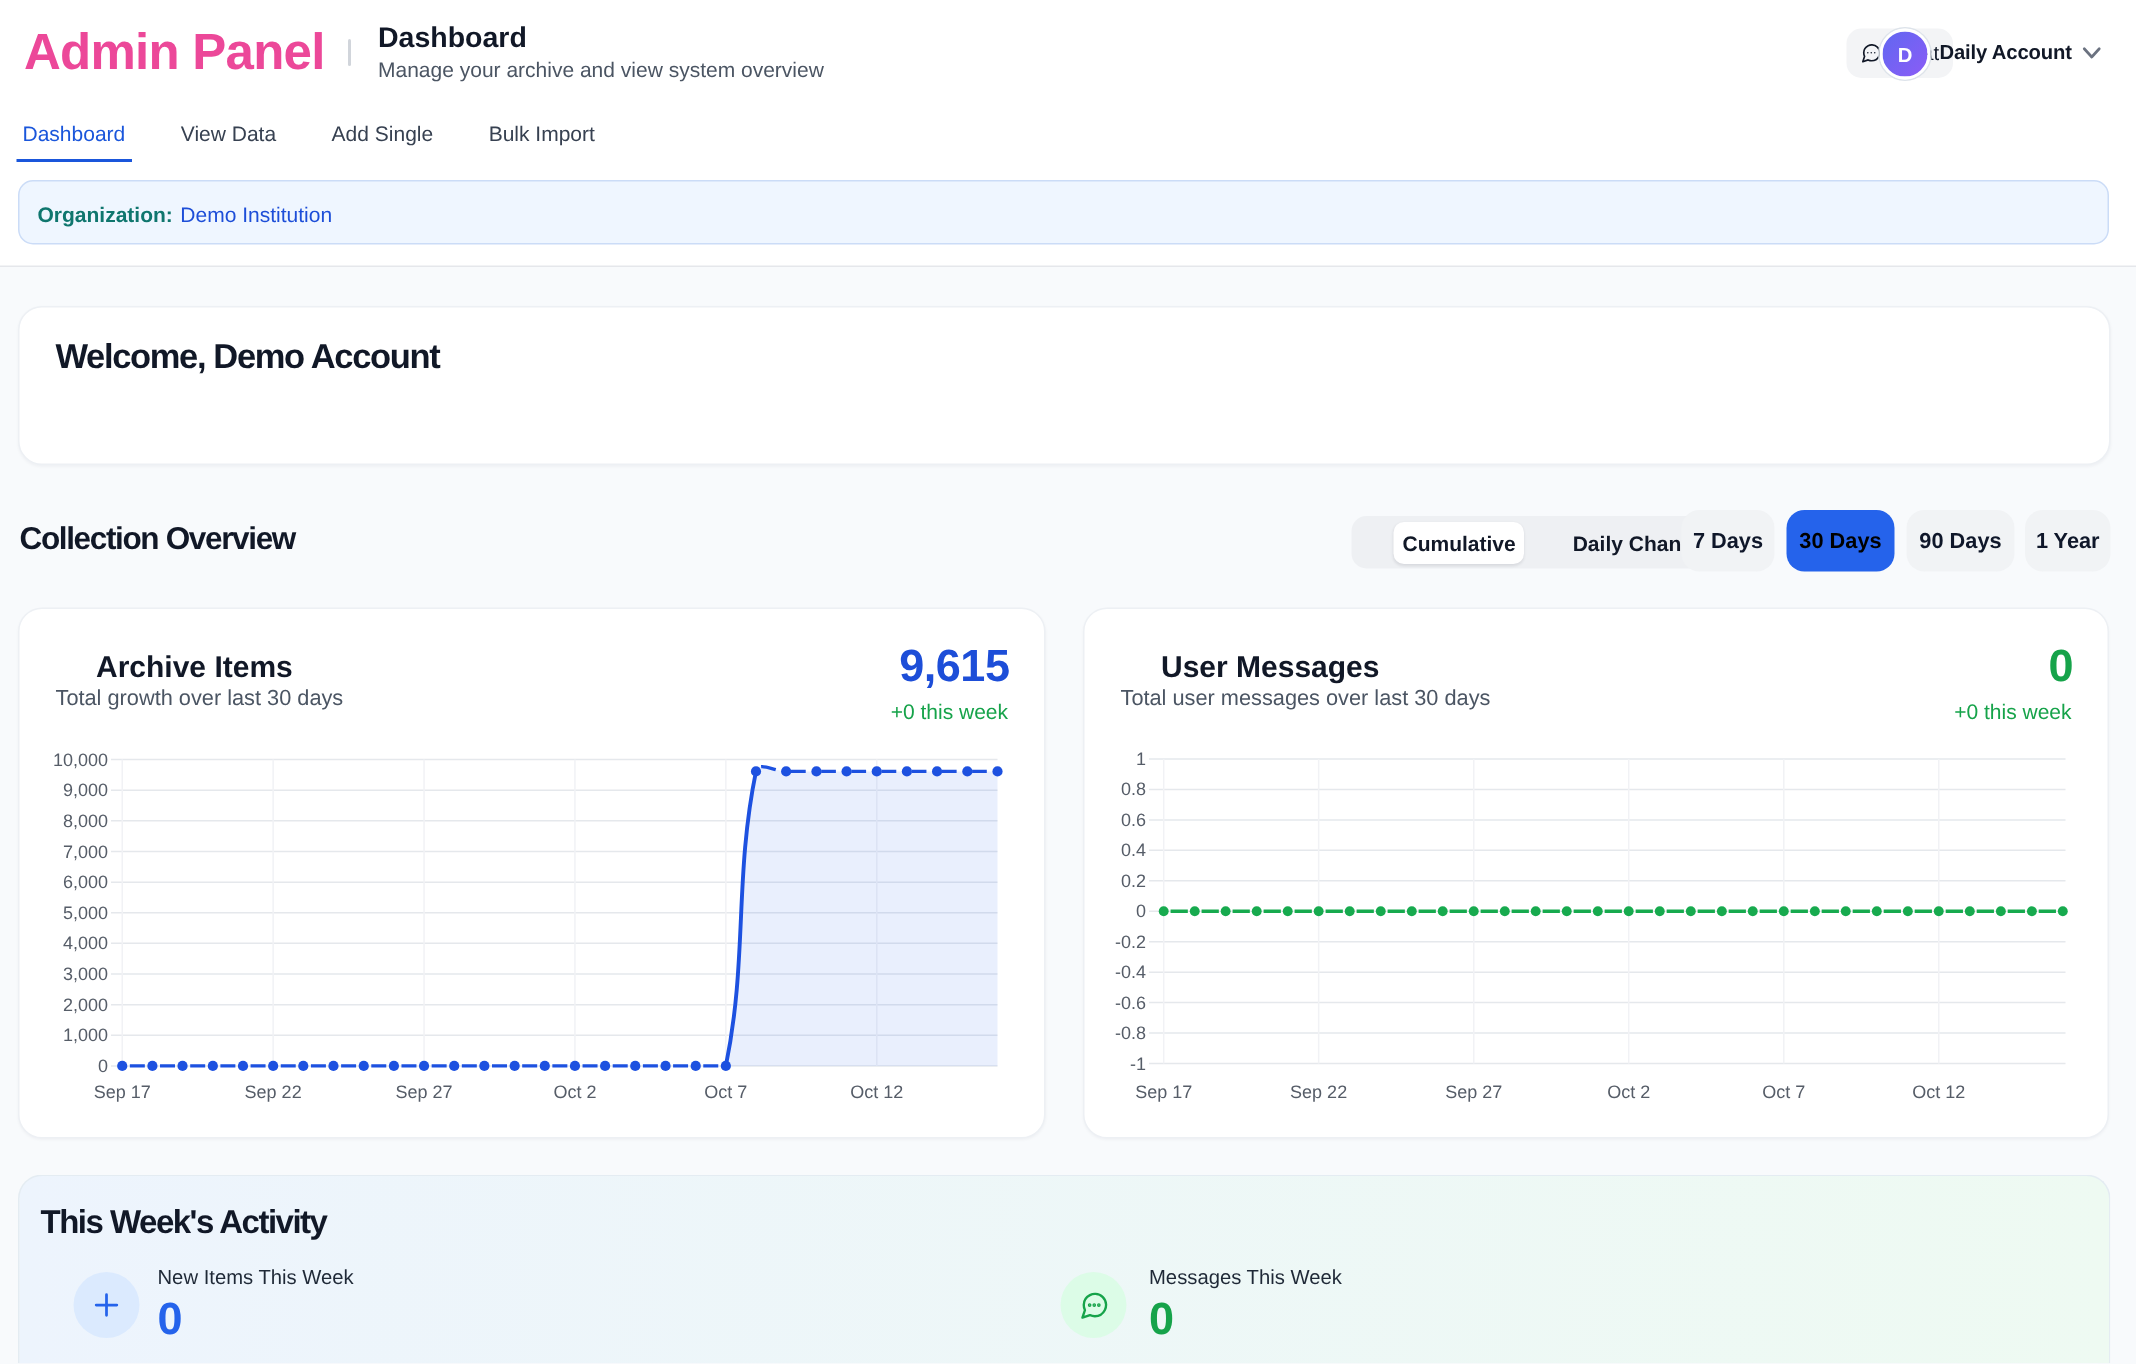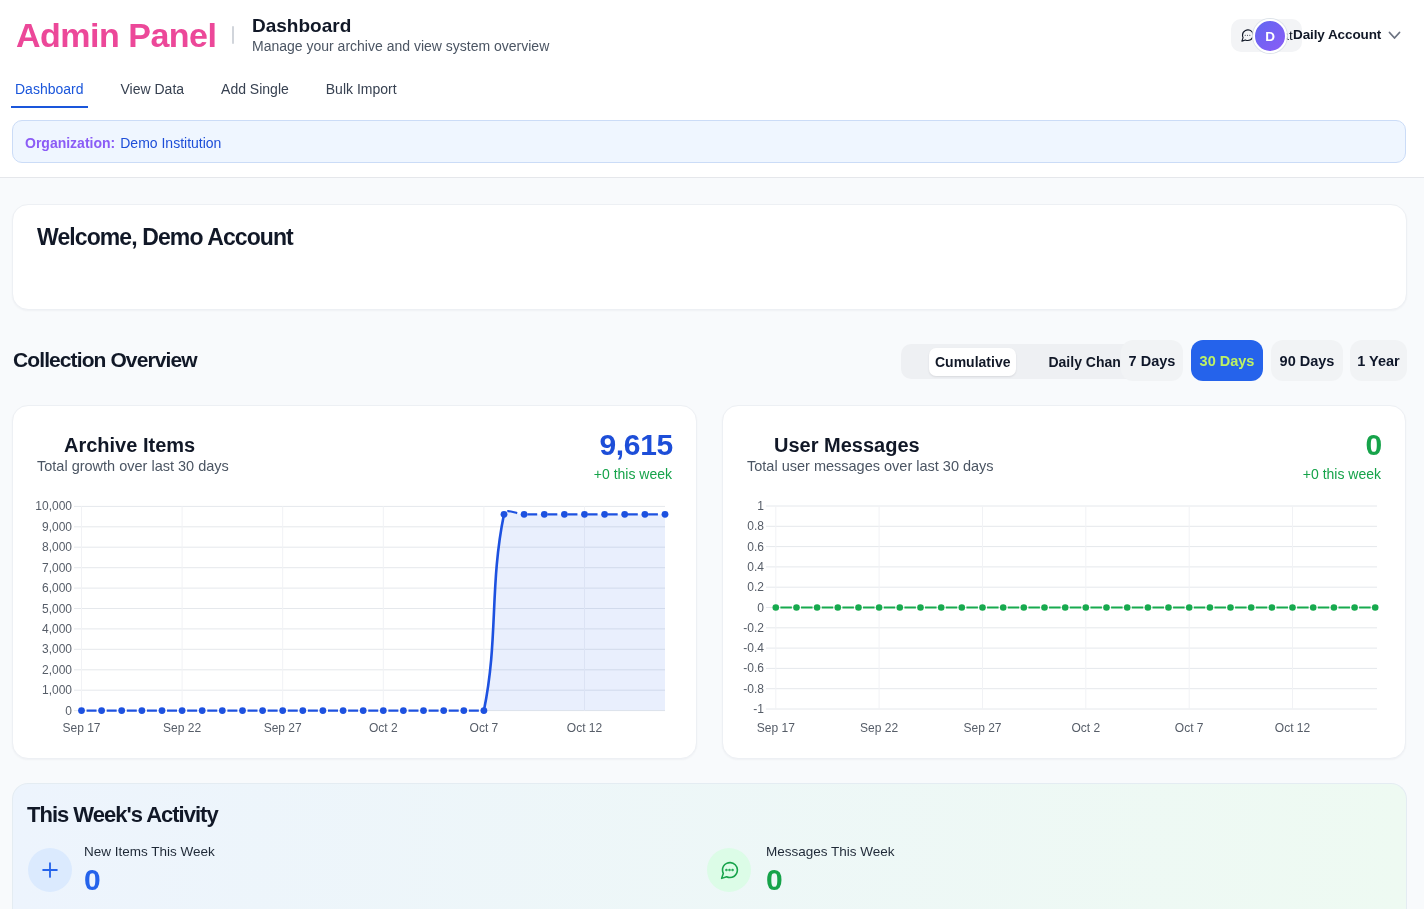--- a/index.html
+++ b/index.html
@@ -11,33 +11,33 @@
 #ptitle { position:absolute; left:252px; top:15px; font-size:19px; font-weight:700; color:#111827; }
 #psub { position:absolute; left:252px; top:38px; font-size:14px; color:#4b5563; }
 #chatbtn { position:absolute; left:1231px; top:19px; width:71px; height:33px; background:#f3f4f6; border-radius:10px; display:flex; align-items:center; justify-content:center; gap:9px; font-size:13.5px; font-weight:500; color:#111827; }
 #avatar { position:absolute; left:1253px; top:19px; width:34px; height:34px; border-radius:50%; background:linear-gradient(135deg,#6167f1,#8b5cf6); border:2.5px solid #ffffff; box-shadow:0 0 0 1px #dde3ea; display:flex; align-items:center; justify-content:center; color:#fff; font-size:13.5px; font-weight:700; }
 #acctname { position:absolute; left:1293px; top:27px; font-size:13.5px; letter-spacing:-0.1px; font-weight:700; color:#111827; }
 #chev { position:absolute; left:1388px; top:31px; }
 #tabs { position:absolute; left:11px; top:73px; display:flex; gap:29px; }
 #tabs .tab { font-size:14px; font-weight:500; color:#374151; padding:8px 4px 8.5px 4px; border-bottom:2px solid transparent; }
 #tabs .tab.active { color:#1a56db; border-bottom-color:#1a56db; }
 #banner { position:absolute; left:12px; top:120px; width:1394px; height:43px; background:#eff6ff; border:1px solid #cbdcf7; border-radius:10px; display:flex; align-items:center; padding:2px 0 0 12px; font-size:14px; }
-#banner b { color:#8b5cf6; font-weight:700; }
+#banner b { color:#0f766e; font-weight:700; }
 #banner span { color:#1d4ed8; margin-left:5px; }
 .card { position:absolute; background:#ffffff; border-radius:16px; border:1px solid #edf0f4; box-shadow:0 1px 2px rgba(16,24,40,0.04); }
 #welcome { left:12px; top:204px; width:1395px; height:106px; }
 #welcome h2 { position:absolute; left:24px; top:19px; font-size:23px; letter-spacing:-0.9px; font-weight:700; color:#111827; }
 #welcome p { position:absolute; left:24px; top:57px; font-size:18px; color:#374151; }
 #secthead { position:absolute; left:13px; top:348px; font-size:21px; letter-spacing:-0.9px; font-weight:700; color:#111827; }
 #seg { position:absolute; left:901px; top:344px; height:35px; background:#eef0f3; border-radius:10px; display:flex; align-items:center; padding:0 4px; }
 #seg .opt.on { padding:0 6px; }
 #seg .opt { font-size:14px; font-weight:700; height:28px; display:flex; align-items:center; padding:0 8px; border-radius:7px; color:#111827;margin-left:24px; }
 #seg .opt.on { background:#ffffff; box-shadow:0 1px 2px rgba(16,24,40,0.1); }
 .rbtn { position:absolute; top:340px; height:41px; border-radius:12px; background:#f1f3f5; display:flex; align-items:center; justify-content:center; font-size:14.5px; font-weight:700; color:#0f172a; }
-.rbtn.on { background:#2563eb; color:#bef264; }
+.rbtn.on { background:#2563eb; color:#000000; }
 #chartL { left:12px; top:405px; width:685px; height:354px; }
 #chartR { left:722px; top:405px; width:684px; height:354px; }
 .ctitle { position:absolute; left:24px; top:28px; font-size:20px; font-weight:700; color:#111827;margin-left:27px; }
 .csub { position:absolute; left:24px; top:52px; font-size:14.5px; color:#4b5563; }
 .cnum { position:absolute; right:23px; top:22px; font-size:30px; letter-spacing:-0.3px; font-weight:700; text-align:right; }
 .cweek { position:absolute; right:24px; top:60px; font-size:14px; color:#16a34a; text-align:right; }
 .chart { position:absolute; }
 #activity { position:absolute; left:12px; top:783px; width:1395px; height:126px; background:linear-gradient(90deg,#edf4fd 0%,#eefaf2 100%); border-radius:16px 16px 0 0; border:1px solid #e4ecf2; border-bottom:none; }
 #activity h3 { position:absolute; left:14px; top:18px; font-size:22px; letter-spacing:-1px; font-weight:700; color:#111827; }
 .stat { position:absolute; top:64px; display:flex; align-items:flex-start; gap:15px; }
@@ -234,21 +234,21 @@
 <circle cx="549.9" cy="202.5" r="3.3" fill="#17aa4e"></circle>
 <circle cx="570.5" cy="202.5" r="3.3" fill="#17aa4e"></circle>
 <circle cx="591.2" cy="202.5" r="3.3" fill="#17aa4e"></circle>
 <circle cx="611.9" cy="202.5" r="3.3" fill="#17aa4e"></circle>
 <circle cx="632.6" cy="202.5" r="3.3" fill="#17aa4e"></circle>
 <circle cx="653.2" cy="202.5" r="3.3" fill="#17aa4e"></circle>
 </svg>
 
 <div id="activity">
   <h3>This Week's Activity</h3>
-  <div class="stat" style="left:15px;gap:12px;">
+  <div class="stat" style="left:36px;gap:12px;">
     <div class="sticon" style="background:#dbeafe;margin-top:0px;">
       <svg width="22" height="22" viewBox="0 0 24 24" fill="none" stroke="#2563eb" stroke-width="2" stroke-linecap="round">
           <path d="M12 4.5v15M4.5 12h15"></path>
         </svg>
     </div>
     <div>
       <div class="lbl">New Items This Week</div>
       <div class="val" style="color:#2563eb">0</div>
     </div>
   </div>

